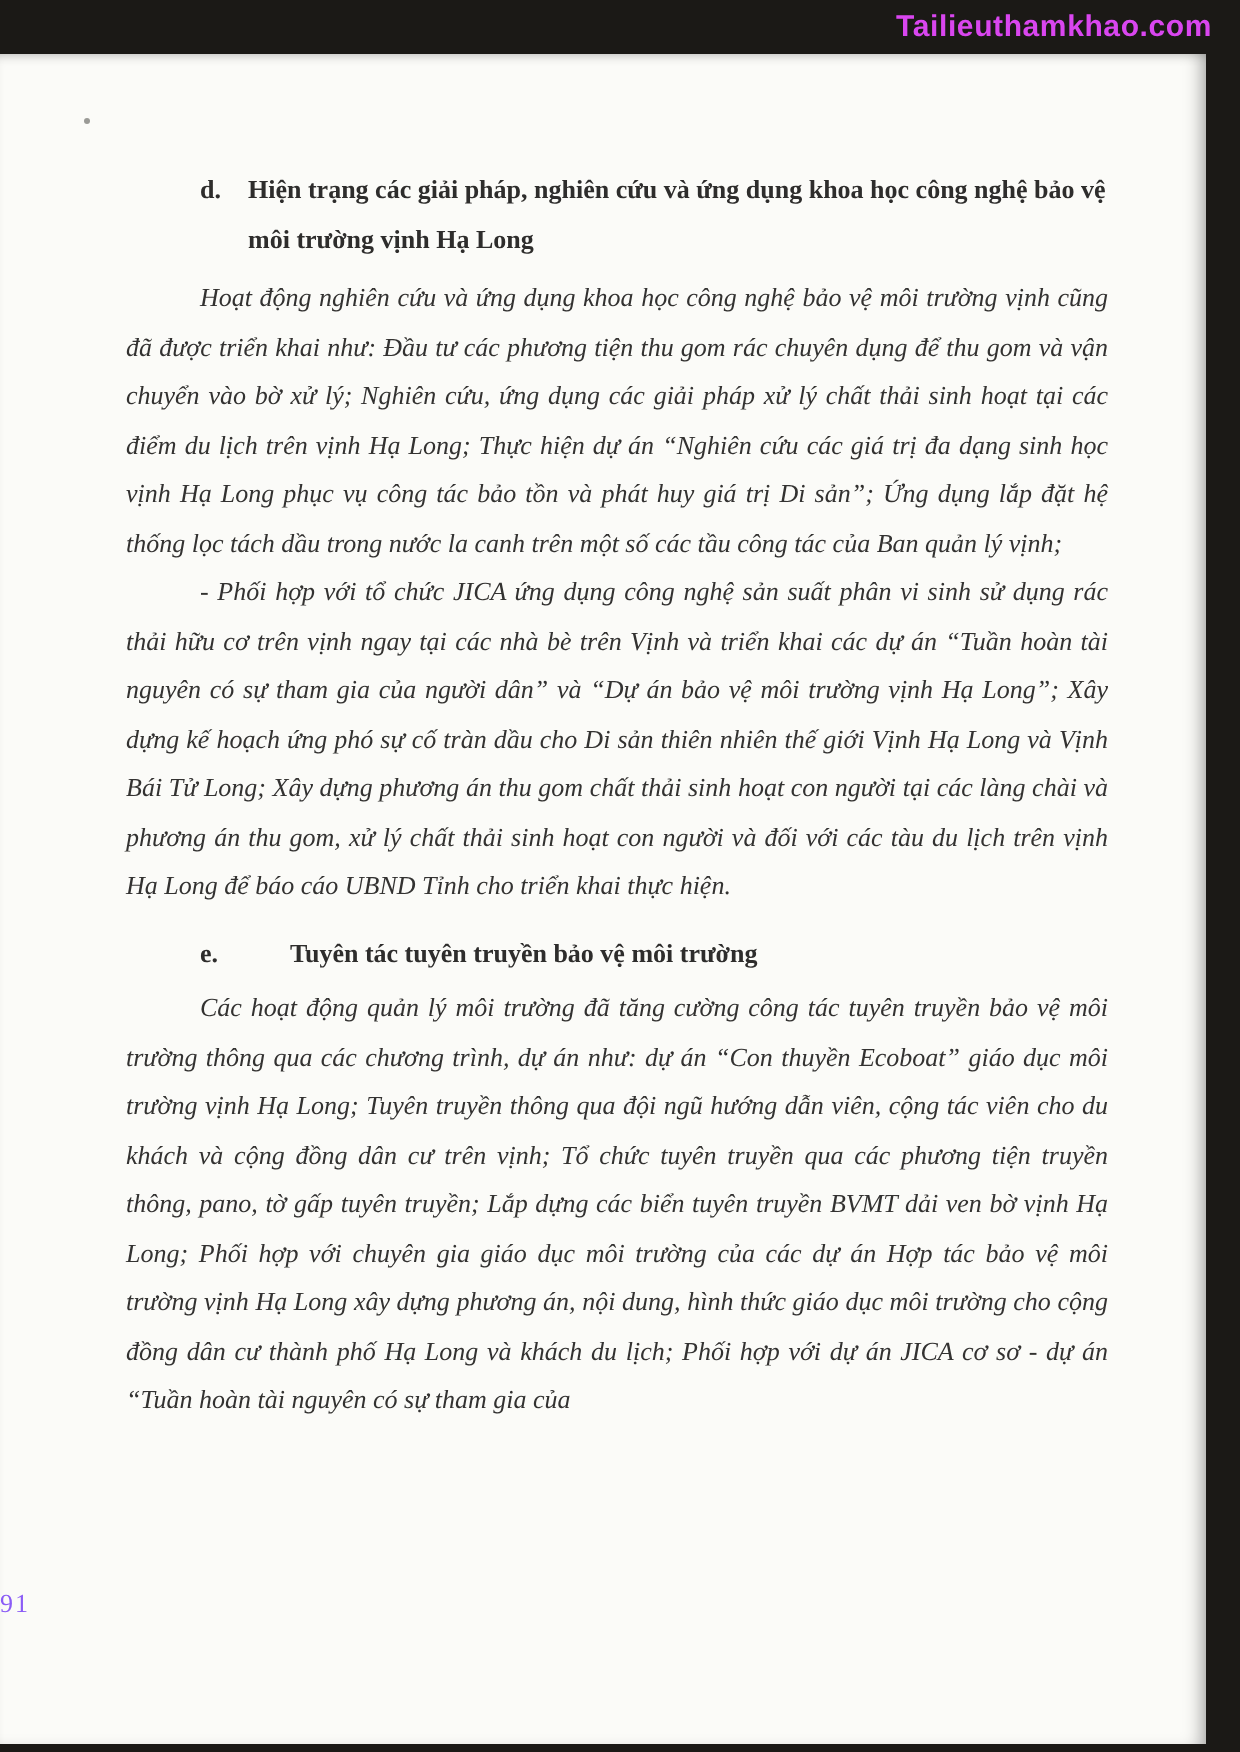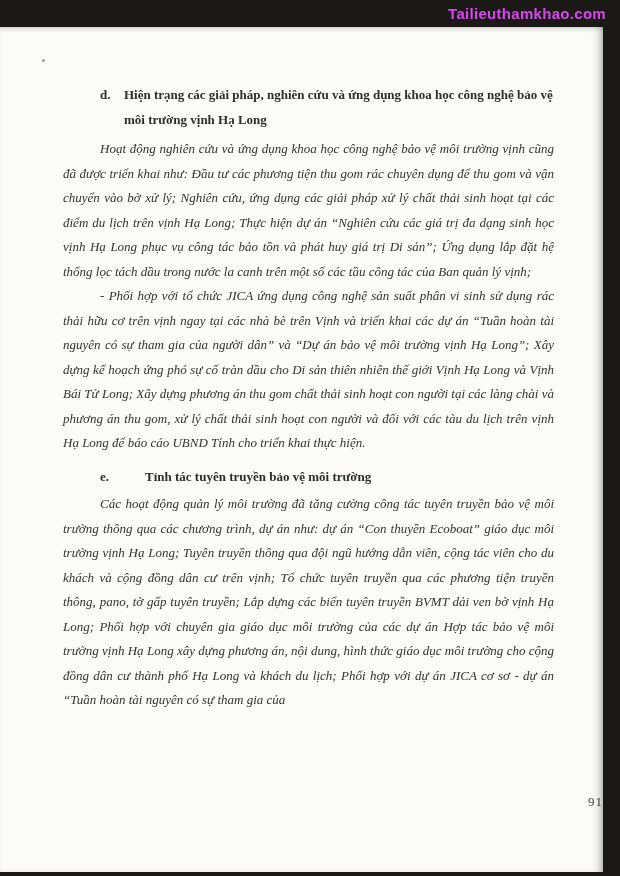--- a/index.html
+++ b/index.html
@@ -48,24 +48,24 @@
   .heading-e { margin-top: 9px; margin-bottom: 3px; }
   .heading-e .h-label { flex-basis: 45px; }
   .para {
     text-align: justify;
     text-indent: 37px;
     font-style: italic;
   }
   .page-number {
     position: absolute;
     bottom: 62px;
-    left: 16px;
+    left: 0;
     right: 0;
-    text-align: right;
-    color: #404040;
+    text-align: left;
+    color: #8b5cf6;
     font-size: 13px;
     letter-spacing: 1px;
   }
   .scan-artifact {
     position: absolute;
     left: 42px;
     top: 32px;
     width: 3px;
     height: 3px;
     border-radius: 50%;
@@ -86,21 +86,21 @@
       <span class="h-label">d.</span>
       <span class="h-text">Hiện trạng các giải pháp, nghiên cứu và ứng dụng khoa học công nghệ bảo vệ môi trường vịnh Hạ Long</span>
     </div>
 
     <p class="para">Hoạt động nghiên cứu và ứng dụng khoa học công nghệ bảo vệ môi trường vịnh cũng đã được triển khai như: Đầu tư các phương tiện thu gom rác chuyên dụng để thu gom và vận chuyển vào bờ xử lý; Nghiên cứu, ứng dụng các giải pháp xử lý chất thải sinh hoạt tại các điểm du lịch trên vịnh Hạ Long; Thực hiện dự án “Nghiên cứu các giá trị đa dạng sinh học vịnh Hạ Long phục vụ công tác bảo tồn và phát huy giá trị Di sản”; Ứng dụng lắp đặt hệ thống lọc tách dầu trong nước la canh trên một số các tầu công tác của Ban quản lý vịnh;</p>
 
     <p class="para">- Phối hợp với tổ chức JICA ứng dụng công nghệ sản suất phân vi sinh sử dụng rác thải hữu cơ trên vịnh ngay tại các nhà bè trên Vịnh và triển khai các dự án “Tuần hoàn tài nguyên có sự tham gia của người dân” và “Dự án bảo vệ môi trường vịnh Hạ Long”; Xây dựng kế hoạch ứng phó sự cố tràn dầu cho Di sản thiên nhiên thế giới Vịnh Hạ Long và Vịnh Bái Tử Long;  Xây dựng phương án thu gom chất thải sinh hoạt con người tại các làng chài và phương án thu gom, xử lý chất thải sinh hoạt con người và đối với các tàu du lịch trên vịnh Hạ Long để báo cáo UBND Tỉnh cho triển khai thực hiện.</p>
 
     <div class="heading heading-e">
       <span class="h-label">e.</span>
-      <span class="h-text">Tỉnh tác tuyên truyền bảo vệ môi trường</span>
+      <span class="h-text">Tuyên tác tuyên truyền bảo vệ môi trường</span>
     </div>
 
     <p class="para">Các hoạt động quản lý môi trường đã tăng cường công tác tuyên truyền bảo vệ môi trường thông qua các chương trình, dự án như:  dự án “Con thuyền Ecoboat” giáo dục môi trường vịnh Hạ Long; Tuyên truyền thông qua đội ngũ hướng dẫn viên, cộng tác viên cho du khách và cộng đồng dân cư trên vịnh; Tổ chức tuyên truyền qua các phương tiện truyền thông, pano, tờ gấp tuyên truyền; Lắp dựng các biển tuyên truyền BVMT dải ven bờ vịnh Hạ Long; Phối hợp với chuyên gia giáo dục môi trường của các dự án Hợp tác bảo vệ môi trường vịnh Hạ Long xây dựng phương án, nội dung, hình thức giáo dục môi trường cho cộng đồng dân cư thành phố Hạ Long và khách du lịch; Phối hợp với dự án JICA cơ sơ - dự án “Tuần hoàn tài nguyên có sự tham gia của</p>
 
   </div>
 
   <div class="page-number">91</div>
 </div>
 
 </body></html>

